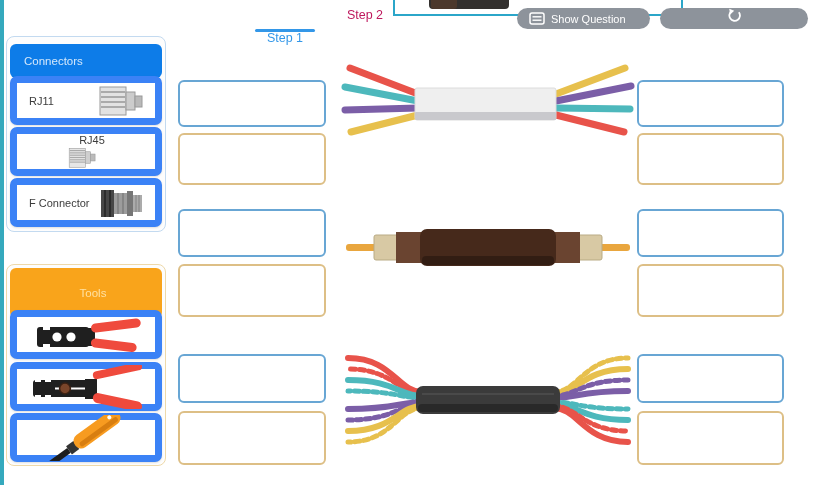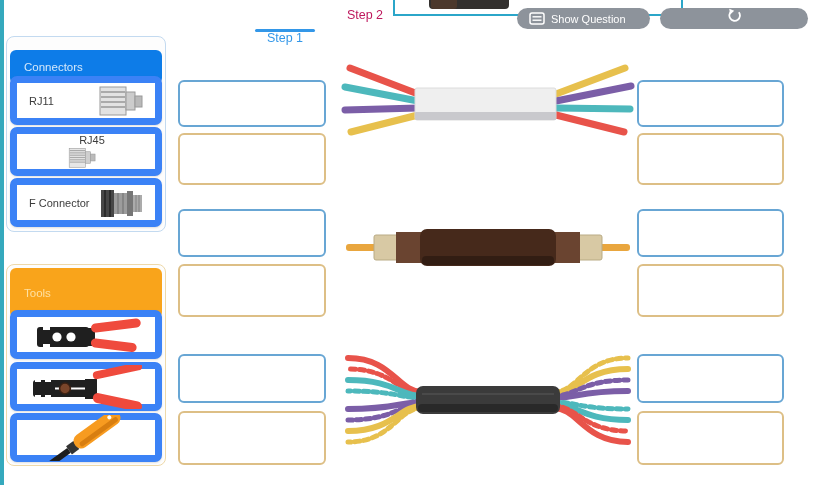--- a/index.html
+++ b/index.html
@@ -22,22 +22,22 @@
   .pill-btn { position:absolute; top:8px; height:21px; background:var(--button_gray,#8d939b); border-radius:11px;
     color:#fff; font-size:11px; display:flex; align-items:center; gap:6px; padding:0 12px; z-index:30; cursor:pointer; }
   .pill-btn svg { flex:0 0 auto; }
 
   
   .group-frame { position:absolute; left:6px; width:160px; border-radius:8px; background:#fdfdfd; }
   .frame-conn { top:36px; height:196px; border:1px solid #c3daf0; }
   .frame-tools { top:264px; height:202px; border:1px solid #eed9a9; }
   .group-header { position:absolute; left:10px; width:152px; border-radius:6px; color:rgba(255,255,255,.82);
     font-size:11.5px; display:flex; align-items:center; padding-left:14px; z-index:2; }
-  .hdr-conn { top:50px; height:34px; background:var(--accent_blue,#0d7ce8); }
-  .hdr-tools { top:268px; height:50px; background:var(--accent_orange,#f9a41b); color:#ffe0a0; }
+  .hdr-conn { top:44px; height:34px; background:var(--accent_blue,#0d7ce8); }
+  .hdr-tools { top:268px; height:50px; background:var(--accent_orange,#f9a41b); color:#ffe0a0;justify-content:center; }
 
   .side-card { position:absolute; left:10px; width:152px; height:49px; background:#fff; border:7px solid #3b82f6;
     border-radius:7px; box-shadow:0 1px 2px rgba(0,0,0,.12); display:flex; align-items:center; z-index:2; cursor:grab; }
   .side-card .lbl { font-size:11px; color:#3c3c3c; padding-left:12px; flex:1; }
   .side-card .ico { margin-right:6px; }
   .tool-card { justify-content:center; }
 
   
   .dz { position:absolute; background:#fff; border-radius:6px; }
   .dz-blue { border:2px solid #68a6d4; }

